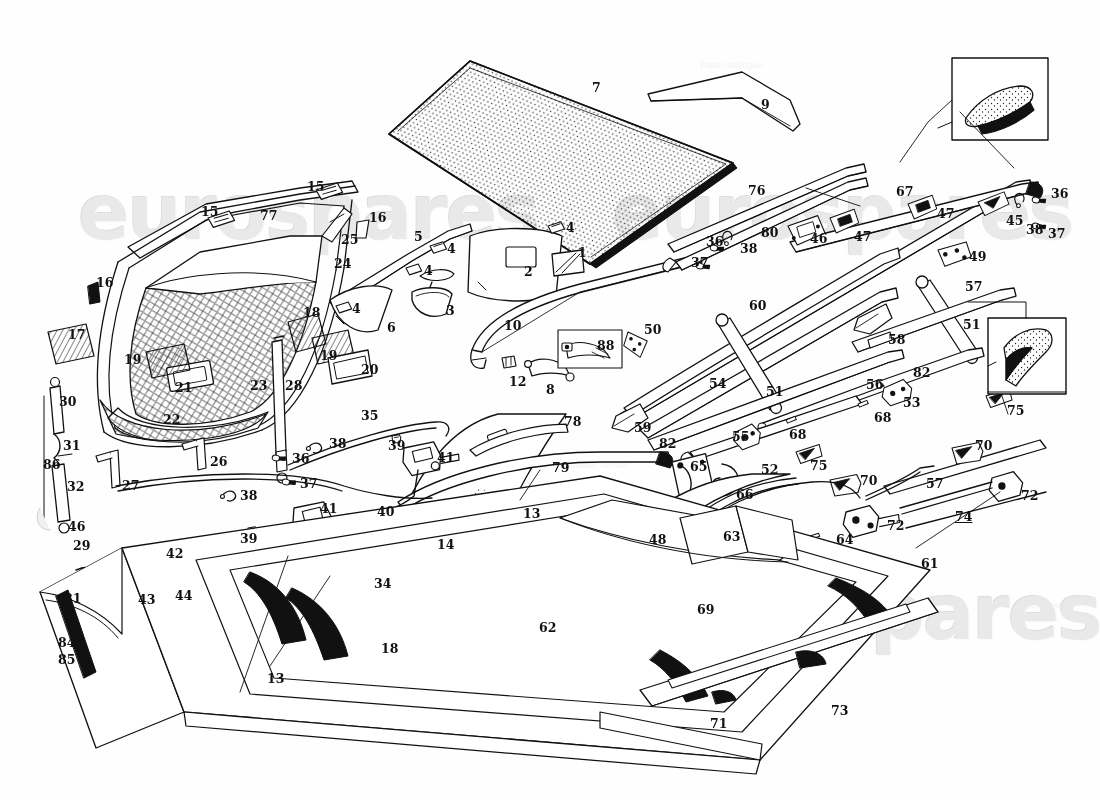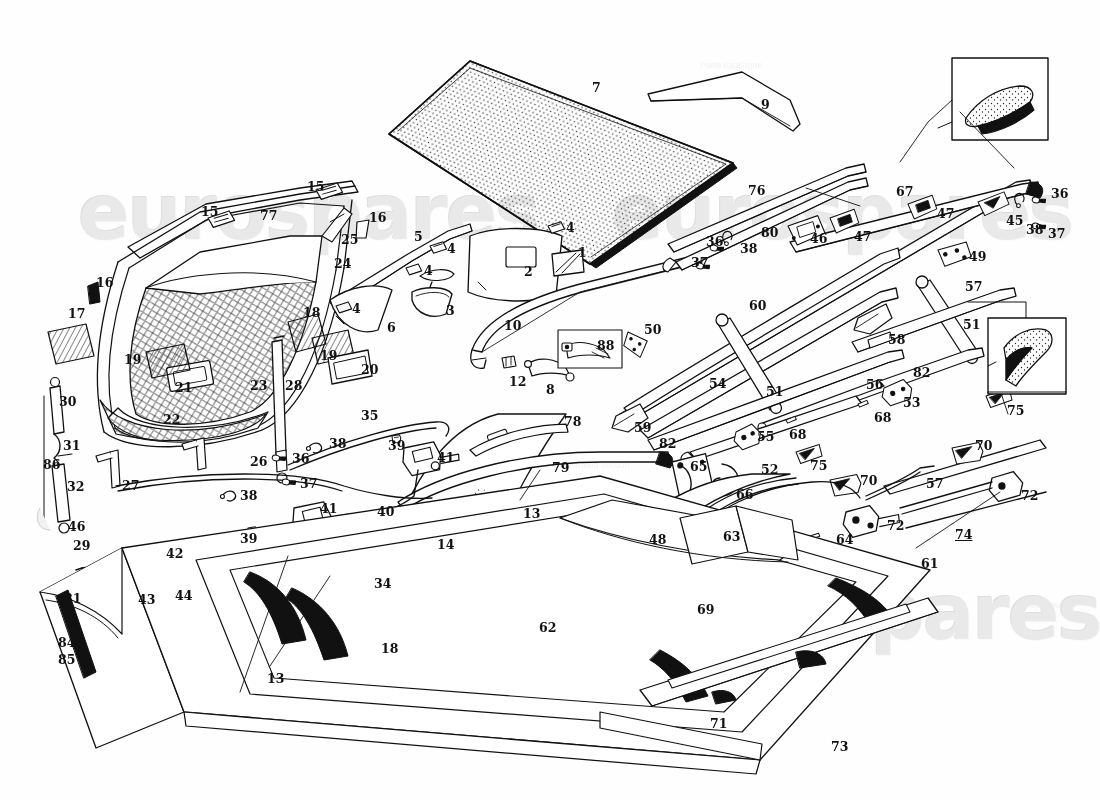--- a/index.html
+++ b/index.html
@@ -517,36 +517,36 @@
       <div class="num" title="windscreen upper moulding" style="left: 414px; top: 231px;">5</div>
       <div class="num" title="sun visor clip" style="left: 566px; top: 222px;">4</div>
       <div class="num" title="sun visor clip" style="left: 447px; top: 243px;">4</div>
       <div class="num" title="sun visor pivot" style="left: 424px; top: 265px;">4</div>
       <div class="num" title="sun visor pivot" style="left: 352px; top: 303px;">4</div>
       <div class="num" title="vanity mirror" style="left: 578px; top: 247px;">1</div>
       <div class="num" title="sun visor" style="left: 524px; top: 266px;">2</div>
       <div class="num" title="rear view mirror" style="left: 446px; top: 305px;">3</div>
       <div class="num" title="sun visor blade" style="left: 387px; top: 322px;">6</div>
       <div class="num" title="trim wedge" style="left: 96px; top: 277px;">16</div>
-      <div class="num" title="ventilation grille" style="left: 68px; top: 308px;">17</div>
+      <div class="num" title="ventilation grille" style="left: 68px; top: 329px;">17</div>
       <div class="num" title="ventilation grille" style="left: 303px; top: 307px;">18</div>
       <div class="num" title="speaker grille" style="left: 124px; top: 354px;">19</div>
       <div class="num" title="speaker grille" style="left: 320px; top: 350px;">19</div>
       <div class="num" title="speaker grille frame" style="left: 361px; top: 364px;">20</div>
       <div class="num" title="headliner aperture trim" style="left: 175px; top: 382px;">21</div>
       <div class="num" title="rear headliner panel" style="left: 163px; top: 414px;">22</div>
       <div class="num" title="headliner rail rear" style="left: 250px; top: 380px;">23</div>
       <div class="num" title="gas strut" style="left: 285px; top: 380px;">28</div>
       <div class="num" title="strut upper eye" style="left: 59px; top: 396px;">30</div>
       <div class="num" title="spring" style="left: 63px; top: 440px;">31</div>
       <div class="num" title="bracket" style="left: 43px; top: 459px;">86</div>
       <div class="num" title="strut body" style="left: 67px; top: 481px;">32</div>
       <div class="num" title="strut lower eye" style="left: 68px; top: 521px;">46</div>
       <div class="num" title="strut assembly" style="left: 73px; top: 540px;">29</div>
-      <div class="num" title="bracket" style="left: 210px; top: 456px; margin-left: 40px;">26</div>
+      <div class="num" title="bracket" style="left: 210px; top: 456px;">26</div>
       <div class="num" title="bracket" style="left: 122px; top: 480px;">27</div>
       <div class="num" title="release cable" style="left: 361px; top: 410px;">35</div>
       <div class="num" title="spring clip" style="left: 329px; top: 438px;">38</div>
       <div class="num" title="grommet" style="left: 388px; top: 440px;">39</div>
       <div class="num" title="screw" style="left: 292px; top: 453px;">36</div>
       <div class="num" title="screw" style="left: 300px; top: 478px;">37</div>
       <div class="num" title="spring clip" style="left: 240px; top: 490px;">38</div>
       <div class="num" title="grommet" style="left: 240px; top: 533px;">39</div>
       <div class="num" title="latch assembly" style="left: 437px; top: 452px;">41</div>
       <div class="num" title="latch assembly" style="left: 320px; top: 503px;">41</div>
@@ -588,35 +588,35 @@
       <div class="num" title="frame bracket" style="left: 888px; top: 334px;">58</div>
       <div class="num" title="gas strut" style="left: 963px; top: 319px;">51</div>
       <div class="num" title="gas strut" style="left: 766px; top: 386px;">51</div>
       <div class="num" title="frame rail" style="left: 709px; top: 378px; text-align: center;">54</div>
       <div class="num" title="frame foot" style="left: 634px; top: 422px;">59</div>
       <div class="num" title="frame rail" style="left: 659px; top: 438px;">82</div>
       <div class="num" title="frame rail" style="left: 913px; top: 367px;">82</div>
       <div class="num" title="tube" style="left: 866px; top: 379px;">56</div>
       <div class="num" title="joint" style="left: 903px; top: 397px;">53</div>
       <div class="num" title="pin" style="left: 874px; top: 412px;">68</div>
-      <div class="num" title="frame rail" style="left: 757px; top: 431px; text-align: center;">55</div>
+      <div class="num" title="frame rail" style="left: 732px; top: 431px; text-align: center;">55</div>
       <div class="num" title="joint" style="left: 761px; top: 464px;">52</div>
       <div class="num" title="pin" style="left: 789px; top: 429px;">68</div>
       <div class="num" title="bracket" style="left: 810px; top: 460px;">75</div>
       <div class="num" title="bracket" style="left: 1007px; top: 405px;">75</div>
       <div class="num" title="bracket" style="left: 975px; top: 440px;">70</div>
       <div class="num" title="bracket" style="left: 860px; top: 475px;">70</div>
       <div class="num" title="tube" style="left: 926px; top: 478px;">57</div>
       <div class="num" title="joint" style="left: 1021px; top: 490px;">72</div>
       <div class="num" title="joint" style="left: 887px; top: 520px;">72</div>
-      <div class="num" title="link" style="left: 955px; top: 529px; text-decoration: underline;">74</div>
+      <div class="num" title="link" style="left: 955px; top: 511px; text-decoration: underline;">74</div>
       <div class="num" title="link rod" style="left: 921px; top: 558px;">61</div>
       <div class="num" title="pin" style="left: 836px; top: 534px;">64</div>
       <div class="num" title="latch plate" style="left: 690px; top: 461px;">65</div>
       <div class="num" title="hook" style="left: 736px; top: 489px;">66</div>
       <div class="num" title="rear bow" style="left: 649px; top: 534px;">48</div>
       <div class="num" title="rear bow seal" style="left: 723px; top: 531px; text-align: center;">63</div>
       <div class="num" title="rear well liner" style="left: 697px; top: 604px;">69</div>
       <div class="num" title="side panel" style="left: 539px; top: 622px;">62</div>
       <div class="num" title="rear well floor" style="left: 710px; top: 718px;">71</div>
-      <div class="num" title="rear valance trim" style="left: 831px; top: 705px; margin-top: 36px;">73</div>
+      <div class="num" title="rear valance trim" style="left: 831px; top: 705px;">73</div>
     </div>
 </div>
 
 </body></html>

